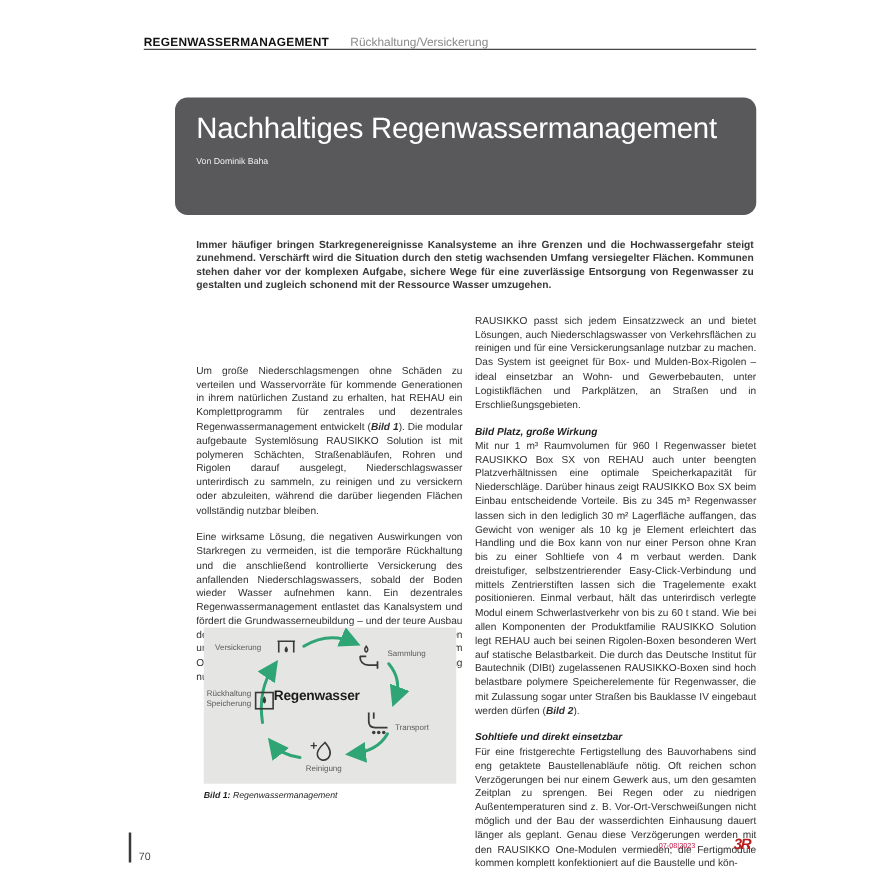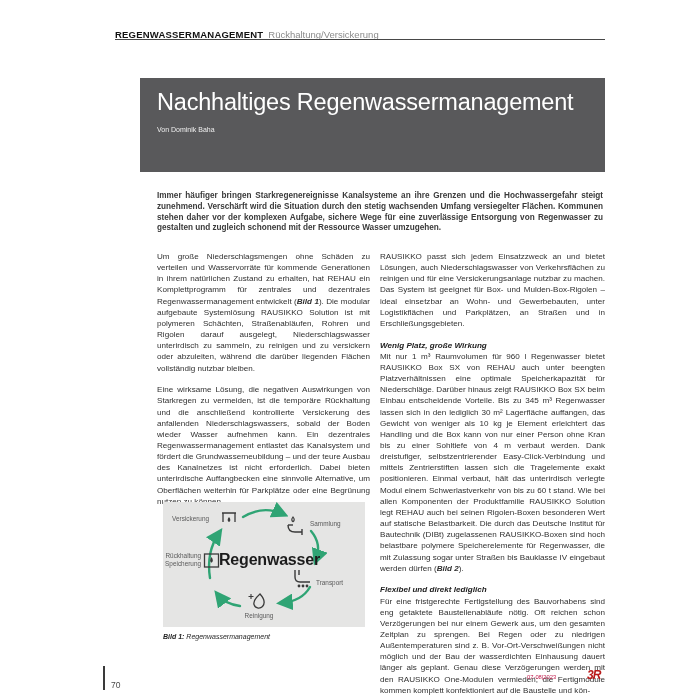--- a/index.html
+++ b/index.html
@@ -3,48 +3,48 @@
 <meta charset="utf-8">
 <style>
   html,body{margin:0;padding:0;}
   body{
     width:700px;height:700px;position:relative;background:#ffffff;
     font-family:"Liberation Sans",sans-serif;color:#2e2e2e;overflow:hidden;
   }
   
   .kicker{position:absolute;left:115px;top:24px;width:490px;white-space:nowrap;}
   .kicker .section{font-weight:bold;font-size:9.5px;color:#121212;letter-spacing:.2px;}
-  .kicker .sub{font-size:9.5px;color:#8b8b8b;margin-left:5px;}
+  .kicker .sub{font-size:9.5px;color:#8b8b8b;margin-left:17px;}
   .header-rule{position:absolute;left:115px;top:39px;width:490px;height:1px;background:#474747;}
   
   .title-block{
     position:absolute;left:140px;top:78px;width:465px;height:94px;
-    background:#59595b;color:#ffffff;box-sizing:border-box;padding:9px 12px 0 17px;
+    background:#59595b;color:#ffffff;box-sizing:border-box;padding:9px 12px 0 17px;border-radius:10px;
   }
   .title-block .t-line{font-size:23.5px;line-height:31px;font-weight:400;letter-spacing:-.2px;}
   .title-block .byline{font-size:7px;margin-top:8px;color:#efefef;}
   
   .intro{
     position:absolute;left:157px;top:191px;width:446px;
     font-size:8.2px;line-height:10.8px;font-weight:600;
     color:#3a3a3a;text-align:justify;
   }
   
   .col{position:absolute;top:251px;}
-  .col-left{left:157px;width:213px;}
+  .col-left{left:157px;width:213px;margin-top:40px;}
   .col-right{left:380px;width:225px;}
   p.body{font-size:8.1px;line-height:11.15px;text-align:justify;margin:0 0 10.5px 0;color:#303030;}
   p.body:last-child{margin-bottom:0;}
   .ref{font-weight:bold;font-style:italic;}
   h3.subhead{font-size:8.1px;line-height:11.15px;font-weight:bold;font-style:italic;margin:0;color:#222;}
   
   .figure-box{position:absolute;left:163px;top:502px;width:202px;height:125px;background:#e5e5e4;}
   .figure-box svg.arrows{position:absolute;left:0;top:0;}
-  .diag-center{position:absolute;left:56px;top:49px;width:88px;text-align:right;
-    font-size:16px;font-weight:bold;color:#1c1c1c;letter-spacing:-.2px;}
+  .diag-center{position:absolute;left:56px;top:49px;width:88px;text-align:left;
+    font-size:11px;font-weight:bold;color:#1c1c1c;letter-spacing:-.2px;}
   .diag-label{position:absolute;font-size:6.4px;color:#5a5a5a;line-height:7.6px;}
   .lbl-versickerung{left:2px;top:13px;width:44px;text-align:right;}
   .lbl-sammlung{left:147px;top:18px;}
   .lbl-transport{left:153px;top:77px;}
   .lbl-reinigung{left:60px;top:110px;width:72px;text-align:center;}
   .lbl-rueckhaltung{left:0px;top:50px;width:38px;text-align:right;}
   .diag-icon{position:absolute;}
   .ic-versickerung{left:57px;top:8px;}
   .ic-sammlung{left:121px;top:12px;}
   .ic-transport{left:128px;top:66px;}
@@ -74,23 +74,23 @@
 
 <div class="intro">Immer häufiger bringen Starkregenereignisse Kanalsysteme an ihre Grenzen und die Hochwassergefahr steigt zunehmend. Verschärft wird die Situation durch den stetig wachsenden Umfang versiegelter Flächen. Kommunen stehen daher vor der komplexen Aufgabe, sichere Wege für eine zuverlässige Entsorgung von Regenwasser zu gestalten und zugleich schonend mit der Ressource Wasser umzugehen.</div>
 
 <div class="col col-left">
   <p class="body"><span>Um große Niederschlagsmengen ohne Schäden zu verteilen und Wasservorräte für kommende Generationen in ihrem natürlichen Zustand zu erhalten, hat REHAU ein Komplettprogramm für zentrales und dezentrales Regenwassermanagement entwickelt (</span><span class="ref">Bild 1</span><span>). Die modular aufgebaute Systemlösung RAUSIKKO Solution ist mit polymeren Schächten, Straßenabläufen, Rohren und Rigolen darauf ausgelegt, Niederschlagswasser unterirdisch zu sammeln, zu reinigen und zu versickern oder abzuleiten, während die darüber liegenden Flächen vollständig nutzbar bleiben.</span></p>
   <p class="body">Eine wirksame Lösung, die negativen Auswirkungen von Starkregen zu vermeiden, ist die temporäre Rückhaltung und die anschließend kontrollierte Versickerung des anfallenden Niederschlagswassers, sobald der Boden wieder Wasser aufnehmen kann. Ein dezentrales Regenwassermanagement entlastet das Kanalsystem und fördert die Grundwasserneubildung – und der teure Ausbau des Kanalnetzes ist nicht erforderlich. Dabei bieten unterirdische Auffangbecken eine sinnvolle Alternative, um Oberflächen weiterhin für Parkplätze oder eine Begrünung nutzen zu können.</p>
 </div>
 
 <div class="col col-right">
   <p class="body">RAUSIKKO passt sich jedem Einsatzzweck an und bietet Lösungen, auch Niederschlagswasser von Verkehrsflächen zu reinigen und für eine Versickerungsanlage nutzbar zu machen. Das System ist geeignet für Box- und Mulden-Box-Rigolen – ideal einsetzbar an Wohn- und Gewerbebauten, unter Logistikflächen und Parkplätzen, an Straßen und in Erschließungsgebieten.</p>
-  <h3 class="subhead">Wenig Platz, große Wirkung</h3>
+  <h3 class="subhead">Bild Platz, große Wirkung</h3>
   <p class="body"><span>Mit nur 1 m³ Raumvolumen für 960 l Regenwasser bietet RAUSIKKO Box SX von REHAU auch unter beengten Platzverhältnissen eine optimale Speicherkapazität für Niederschläge. Darüber hinaus zeigt RAUSIKKO Box SX beim Einbau entscheidende Vorteile. Bis zu 345 m³ Regenwasser lassen sich in den lediglich 30 m² Lagerfläche auffangen, das Gewicht von weniger als 10 kg je Element erleichtert das Handling und die Box kann von nur einer Person ohne Kran bis zu einer Sohltiefe von 4 m verbaut werden. Dank dreistufiger, selbstzentrierender Easy-Click-Verbindung und mittels Zentrierstiften lassen sich die Tragelemente exakt positionieren. Einmal verbaut, hält das unterirdisch verlegte Modul einem Schwerlastverkehr von bis zu 60 t stand. Wie bei allen Komponenten der Produktfamilie RAUSIKKO Solution legt REHAU auch bei seinen Rigolen-Boxen besonderen Wert auf statische Belastbarkeit. Die durch das Deutsche Institut für Bautechnik (DIBt) zugelassenen RAUSIKKO-Boxen sind hoch belastbare polymere Speicherelemente für Regenwasser, die mit Zulassung sogar unter Straßen bis Bauklasse IV eingebaut werden dürfen (</span><span class="ref">Bild 2</span><span>).</span></p>
-  <h3 class="subhead">Flexibel und direkt lediglich</h3>
+  <h3 class="subhead">Sohltiefe und direkt einsetzbar</h3>
   <p class="body">Für eine fristgerechte Fertigstellung des Bauvorhabens sind eng getaktete Baustellenabläufe nötig. Oft reichen schon Verzögerungen bei nur einem Gewerk aus, um den gesamten Zeitplan zu sprengen. Bei Regen oder zu niedrigen Außentemperaturen sind z. B. Vor-Ort-Verschweißungen nicht möglich und der Bau der wasserdichten Einhausung dauert länger als geplant. Genau diese Verzögerungen werden mit den RAUSIKKO One-Modulen vermieden; die Fertigmodule kommen komplett konfektioniert auf die Baustelle und kön-</p>
 </div>
 
 <div class="figure-box">
   <svg class="arrows" width="202" height="125" viewBox="0 0 202 125">
     <defs>
       <marker id="ah" markerWidth="7" markerHeight="7" refX="4.5" refY="3.5" orient="auto">
         <path d="M0 0 L7 3.5 L0 7 Z" fill="#2fa474"></path>
       </marker>
     </defs>

